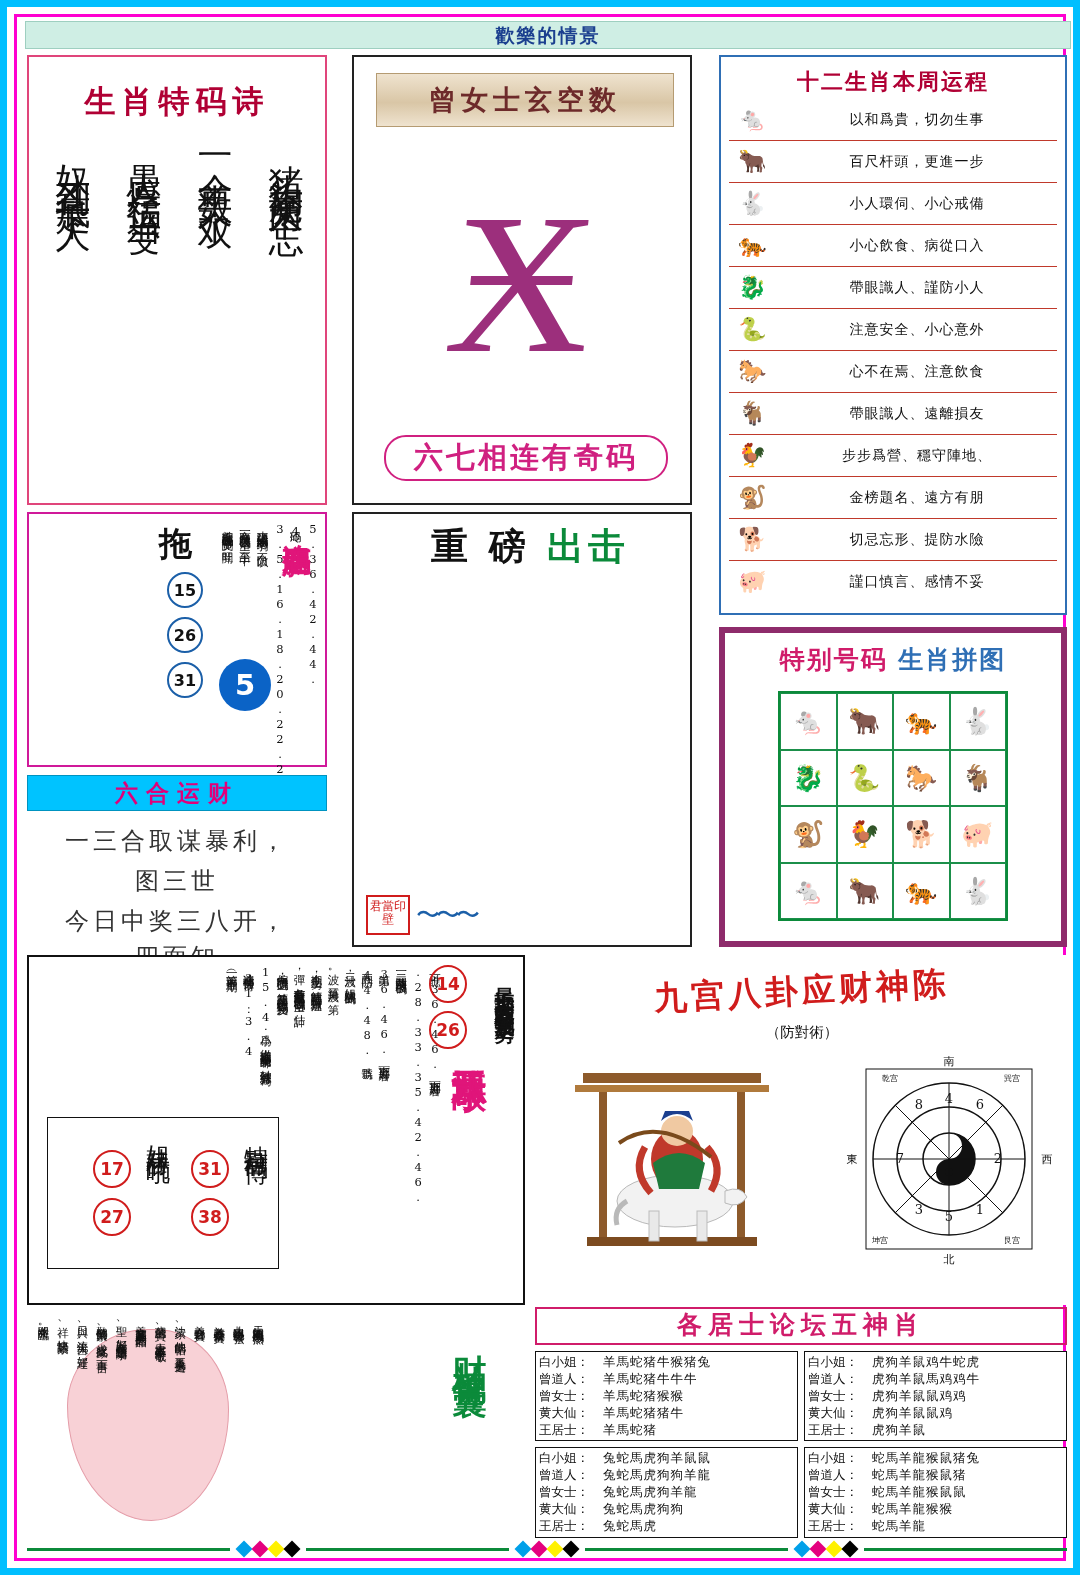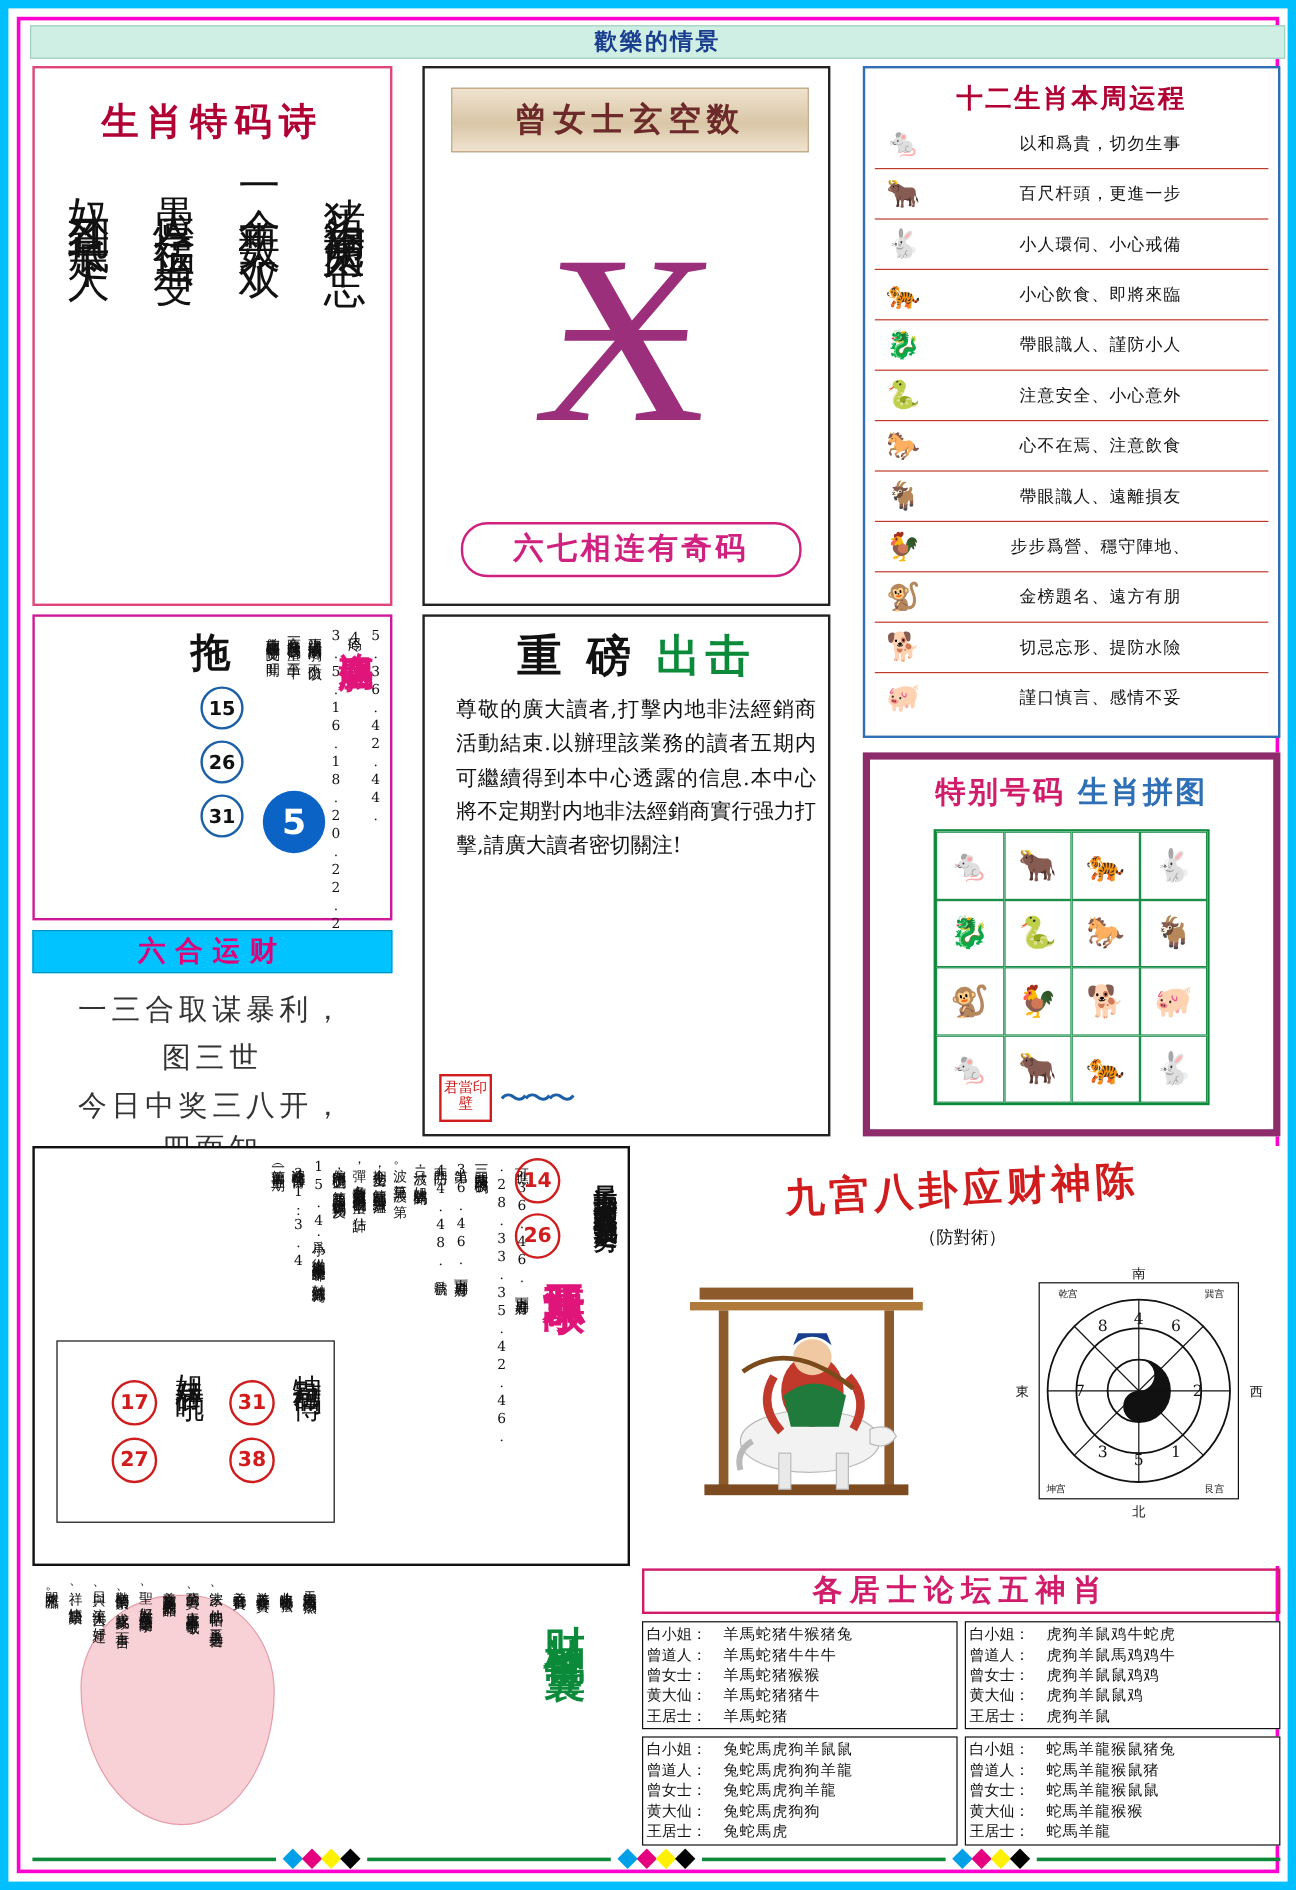--- a/index.html
+++ b/index.html
@@ -68,21 +68,21 @@
     position:absolute;left:0;top:80px;width:100%;height:290px;
     text-align:center;
     font-size:200px;color:#9c2f7c;line-height:290px;
     font-family:"DejaVu Serif","Liberation Serif",serif;
     transform:skewX(-6deg);
   }
   .bFooter{
     position:absolute;left:30px;bottom:22px;width:280px;height:42px;
     border:2px solid #d02080;border-radius:22px;
     text-align:center;line-height:40px;
-    font-size:25px;font-weight:bold;color:#d02080;letter-spacing:3px;
+    font-size:29px;font-weight:bold;color:#d02080;letter-spacing:3px;
     font-family:"DejaVu Serif","Liberation Serif",serif;
   }
   
   .panelC{
     position:absolute;left:712px;top:48px;width:348px;height:560px;
     border:2px solid #2f6fb5;background:#fff;box-sizing:border-box;
   }
   .panelC .title{
     text-align:center;font-size:22px;font-weight:bold;color:#b00034;
     margin-top:10px;letter-spacing:2px;
@@ -376,21 +376,21 @@
      <div class="zrow">
        <div class="zi">🐂</div>
        <div class="zt">百尺杆頭，更進一步</div>
      </div>
      <div class="zrow">
        <div class="zi">🐇</div>
        <div class="zt">小人環伺、小心戒備</div>
      </div>
      <div class="zrow">
        <div class="zi">🐅</div>
-       <div class="zt">小心飲食、即將來臨</div>
+       <div class="zt">小心飲食、病從口入</div>
      </div>
      <div class="zrow">
        <div class="zi">🐉</div>
        <div class="zt">帶眼識人、謹防小人</div>
      </div>
      <div class="zrow">
        <div class="zi">🐍</div>
        <div class="zt">注意安全、小心意外</div>
      </div>
      <div class="zrow">
@@ -448,21 +448,20 @@
      <div class="eNote">（欲钱去买天无畏的生肖）</div>
    </div>
  </div>
 
  <div class="panelF">
    <div class="fTitle">
      <span class="c1">重</span>
      <span class="c2">磅</span>
      <span class="c3">出击</span>
    </div>
-   <div class="fBody">尊敬的廣大讀者,打擊内地非法經銷商活動結束.以辦理該業務的讀者五期内可繼續得到本中心透露的信息.本中心將不定期對内地非法經銷商實行强力打擊,請廣大讀者密切關注!</div>
    <div class="stamp">君當印壁</div>
    <div class="squiggle">〜〜〜</div>
  </div>
 
  <div class="panelG">
    <div class="gTitle">
      <span class="p1">特别号码</span>
      <span class="p2">生肖拼图</span>
    </div>
    <div class="puzzle">

